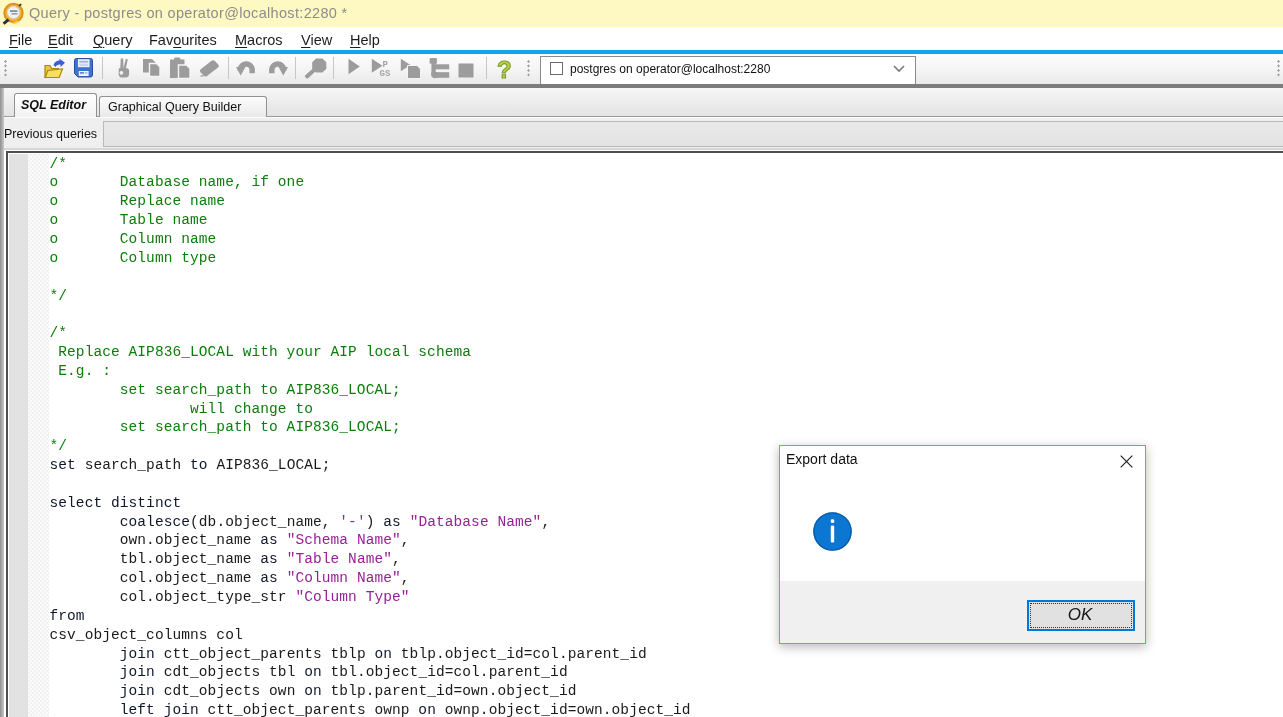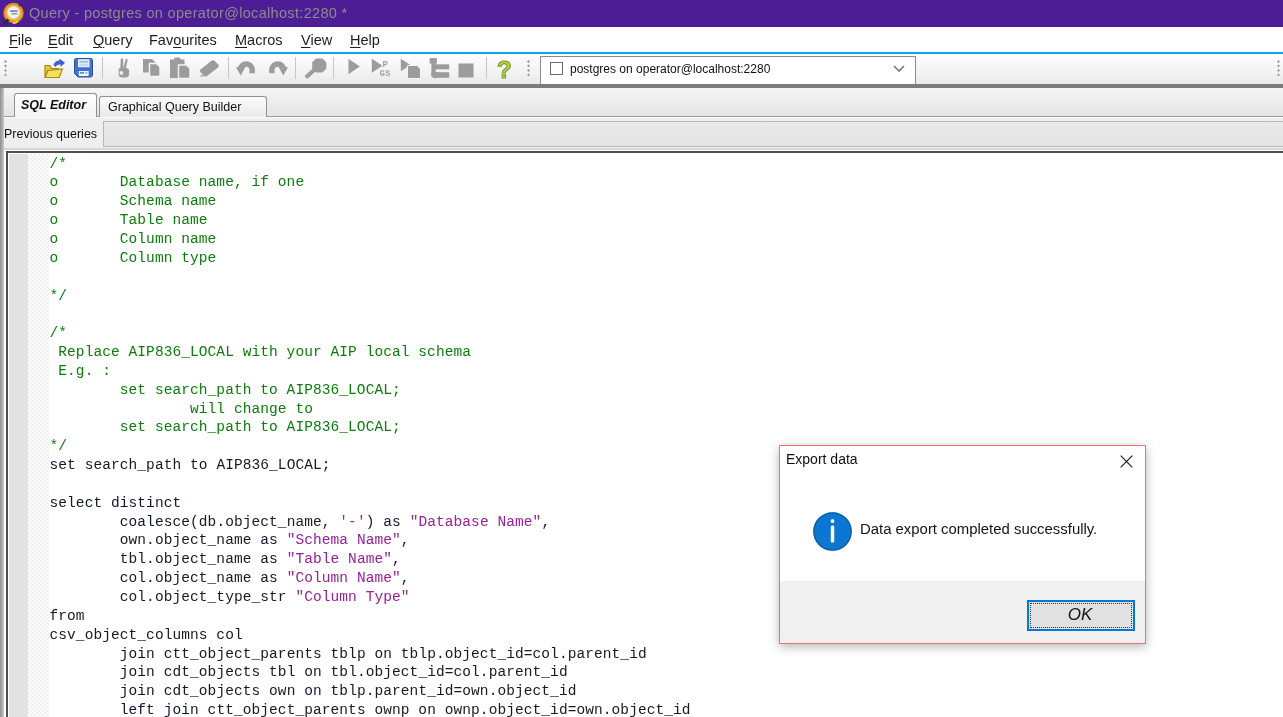--- a/index.html
+++ b/index.html
@@ -2,25 +2,25 @@
 <html><head>
 <meta charset="utf-8">
 <style>
 * { margin:0; padding:0; box-sizing:border-box; }
 html,body { width:1283px; height:717px; overflow:hidden; background:#fff;
   font-family:"Liberation Sans", sans-serif; }
 #app { position:relative; width:1283px; height:717px; }
 .abs { position:absolute; }
 
 
-#titlebar { left:0; top:0; width:1283px; height:27px; background:#4c1d95; }
+#titlebar { left:0; top:0; width:1283px; height:27px; background:#fef9c3; }
 #titletext { left:29px; top:5px; font-size:14.5px; color:#8c8c8c; letter-spacing:0.32px; }
 
 
-#menubar { left:0; top:27px; width:1283px; height:27px; background:#fff; border-bottom:2px solid #0ea5e9; }
+#menubar { left:0; top:27px; width:1283px; height:27px; background:#fff; border-bottom:4px solid #0ea5e9; }
 .menuitem { position:absolute; top:5px; font-size:14.5px; color:#1c1c1c; }
 .menuitem u { text-decoration-thickness:1px; text-underline-offset:2px; }
 
 
 #toolbar { left:0; top:54px; width:1283px; height:30px;
   background:linear-gradient(#fdfdfd,#f3f3f3 60%,#e9e9e9); }
 .grip { position:absolute; width:3px; top:6px; height:18px;
   background-image:radial-gradient(circle at 1.5px 1.5px, #9a9a9a 1px, #fdfdfd 1.3px, transparent 1.6px);
   background-size:3px 4.5px; background-repeat:repeat-y; }
 .tsep { position:absolute; top:3px; width:1px; height:22px; background:#c6c6c6; }
@@ -220,21 +220,21 @@
     <div class="abs" id="pqlabel">Previous queries</div>
     <div class="abs" id="pqcombo"></div>
   </div>
   <div class="abs" id="pqbottom"></div>
 
   <div class="abs" id="editor"></div>
   <div class="abs" id="margin1"></div>
   <div class="abs" id="margin2"></div>
   <pre class="abs" id="code"><span class="c">/*</span>
 <span class="c">o       Database name, if one</span>
-<span class="c">o       Schema name</span>
+<span class="c">o       Replace name</span>
 <span class="c">o       Table name</span>
 <span class="c">o       Column name</span>
 <span class="c">o       Column type</span>
 
 <span class="c">*/</span>
 
 <span class="c">/*</span>
 <span class="c"> Replace AIP836_LOCAL with your AIP local schema</span>
 <span class="c"> E.g. :</span>
 <span class="c">        set search_path to AIP836_LOCAL;</span>
@@ -260,20 +260,19 @@
     <div class="abs" id="dlgtitle">Export data</div>
     <svg class="abs" style="left:340px;top:9px" width="13" height="13" viewBox="0 0 13 13">
       <path d="M0.7 0.7 L12.3 12.3 M12.3 0.7 L0.7 12.3" stroke="#1c1c1c" stroke-width="1.15"></path>
     </svg>
     <svg class="abs" style="left:33px;top:66px" width="39" height="39" viewBox="0 0 39 39">
       <circle cx="19.5" cy="19.5" r="19" fill="#0c77d2"></circle>
       <circle cx="19.5" cy="19.5" r="18.6" fill="none" stroke="#0a5ca6" stroke-width="1.4"></circle>
       <rect x="17.8" y="13.5" width="3.4" height="17" rx="1.2" fill="#fff"></rect>
       <rect x="17.8" y="7.2" width="3.4" height="3.8" rx="1.2" fill="#fff"></rect>
     </svg>
-    <div class="abs" id="dlgmsg">Data export completed successfully.</div>
     <div class="abs" id="dlgfooter"></div>
     <div id="okbtn">
       <div id="okfocus"></div>
       <div id="oktext">OK</div>
     </div>
   </div>
 </div>
 
 </body></html>

